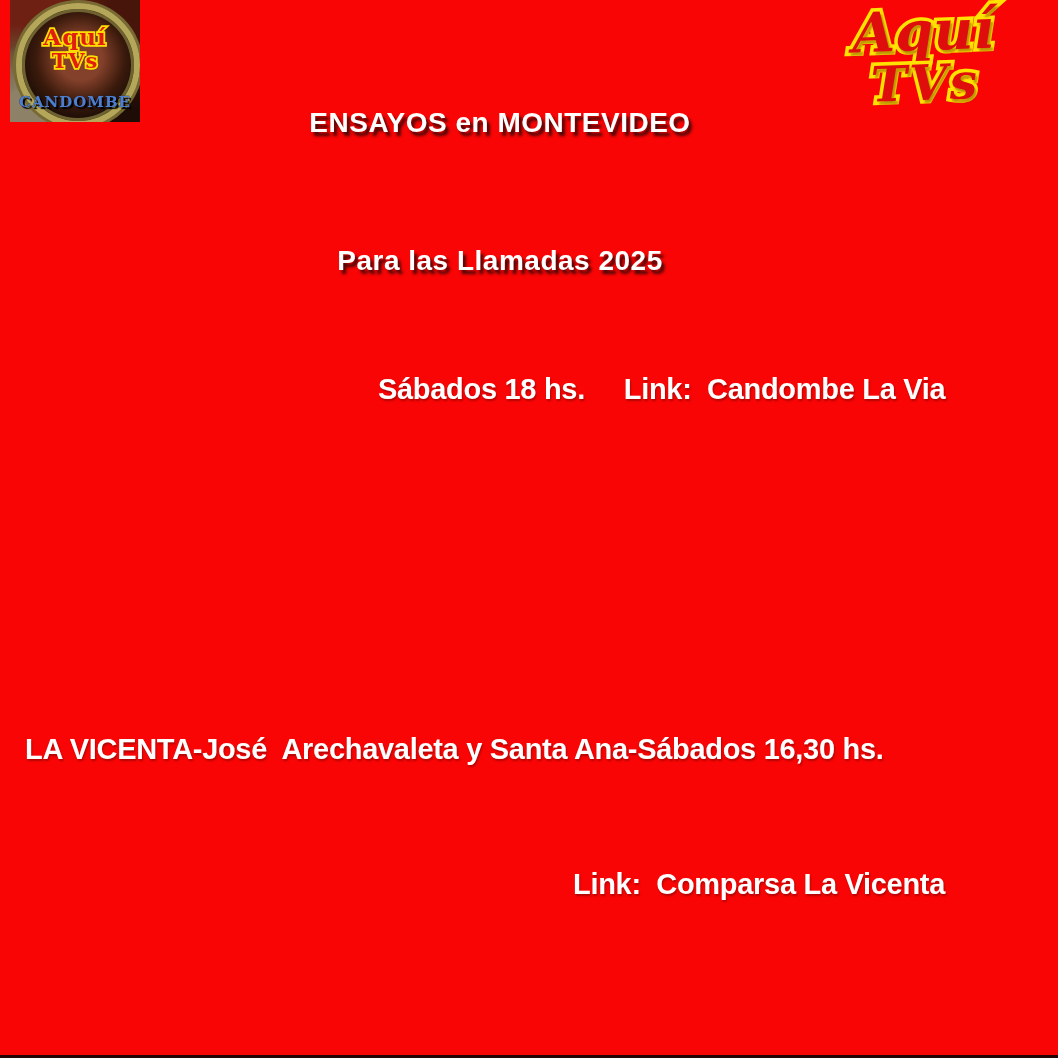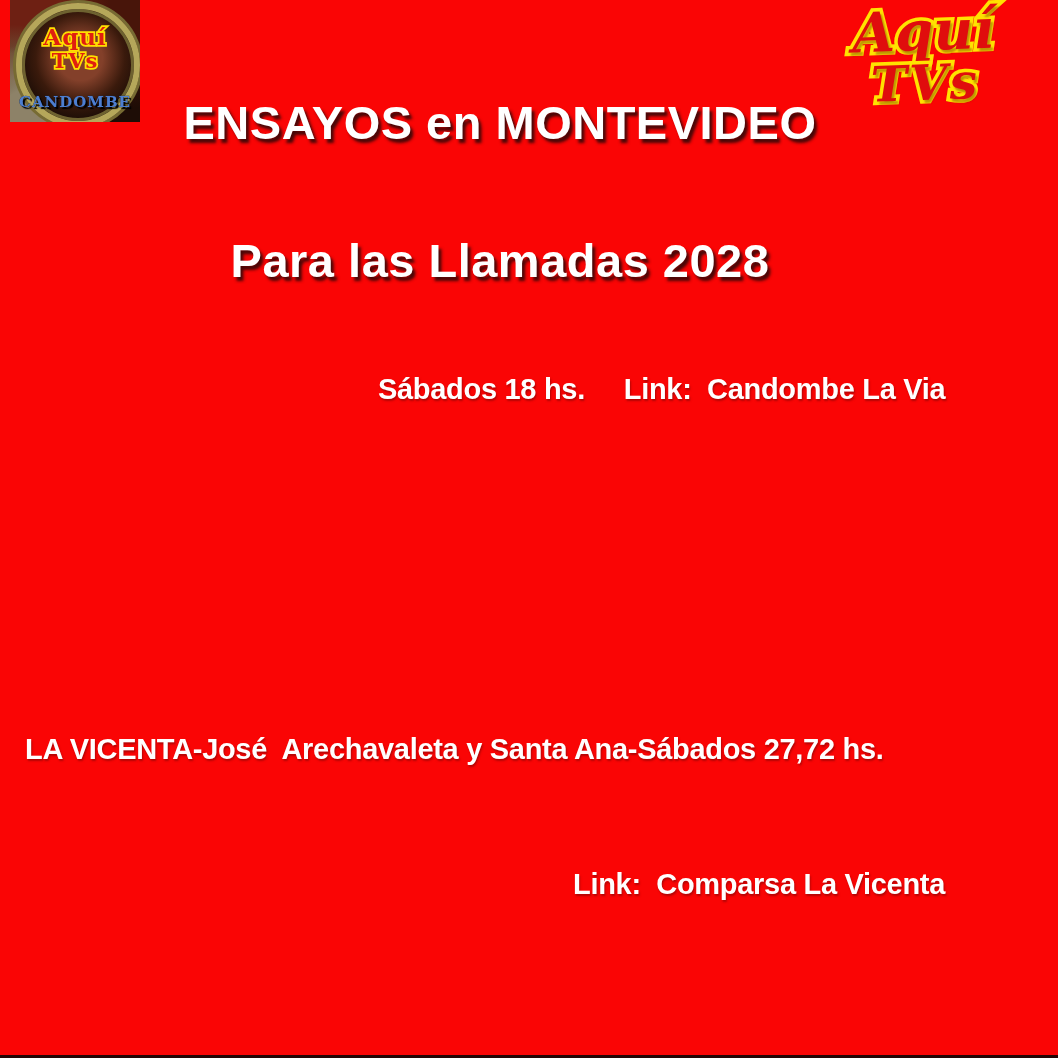--- a/index.html
+++ b/index.html
@@ -30,21 +30,21 @@
     font-family:"DejaVu Serif", serif;font-weight:bold;}
   .ll1,.ll2{font-size:23px;line-height:24px;color:#e01f10;
     -webkit-text-stroke:3.5px #ffdf00;paint-order:stroke fill;letter-spacing:1px;}
   .ll2{font-size:21px;}
   .ll3{margin-top:20px;font-size:15px;color:#4d7ed0;letter-spacing:1px;
     text-shadow:2px 2px 1px #000;-webkit-text-stroke:0.5px #16294a;paint-order:stroke fill;}
 
   
   .title{
     position:absolute;left:155px;top:8px;width:690px;text-align:center;
-    color:#ffffff;font-weight:bold;font-size:47px;line-height:46px;letter-spacing:0.5px;
+    color:#ffffff;font-weight:bold;font-size:28px;line-height:46px;letter-spacing:0.5px;
     text-shadow:3px 4px 3px rgba(40,8,8,0.85);
     white-space:pre;
   }
 
   
   .logo-right{
     position:absolute;top:4px;right:14px;width:240px;text-align:center;
     transform:rotate(-2deg);
     font-family:"DejaVu Serif", serif;font-style:italic;font-weight:bold;
     color:#e00d0d;
@@ -74,36 +74,36 @@
     <div class="drum"></div>
     <div class="ll-text">
       <div class="ll1">Aquí</div>
       <div class="ll2 ll1">TVs</div>
       <div class="ll3">CANDOMBE</div>
     </div>
   </div>
 
   <div class="title">
     <div>ENSAYOS en MONTEVIDEO</div>
-    <div>Para las Llamadas 2028</div>
+    <div>Para las Llamadas 2025</div>
   </div>
 
   <div class="logo-right">
     <div class="lr1">Aquí</div>
     <div class="lr2">TVs</div>
   </div>
 
   <div class="content">
 
     <div class="entry">
       <div class="l2" style="margin-left:353px"><span>Sábados 18 hs.     Link:  Candombe La Via</span><span class="plain"></span></div>
     </div>
 
     <div class="entry">
-      <div class="l1">LA VICENTA-José  Arechavaleta y Santa Ana-Sábados 27,72 hs.</div>
+      <div class="l1">LA VICENTA-José  Arechavaleta y Santa Ana-Sábados 16,30 hs.</div>
       <div class="l2" style="margin-left:548px"><span>Link:  Comparsa La Vicenta</span><span class="plain"></span></div>
     </div>
 
     
 
     
 
     
 
     

